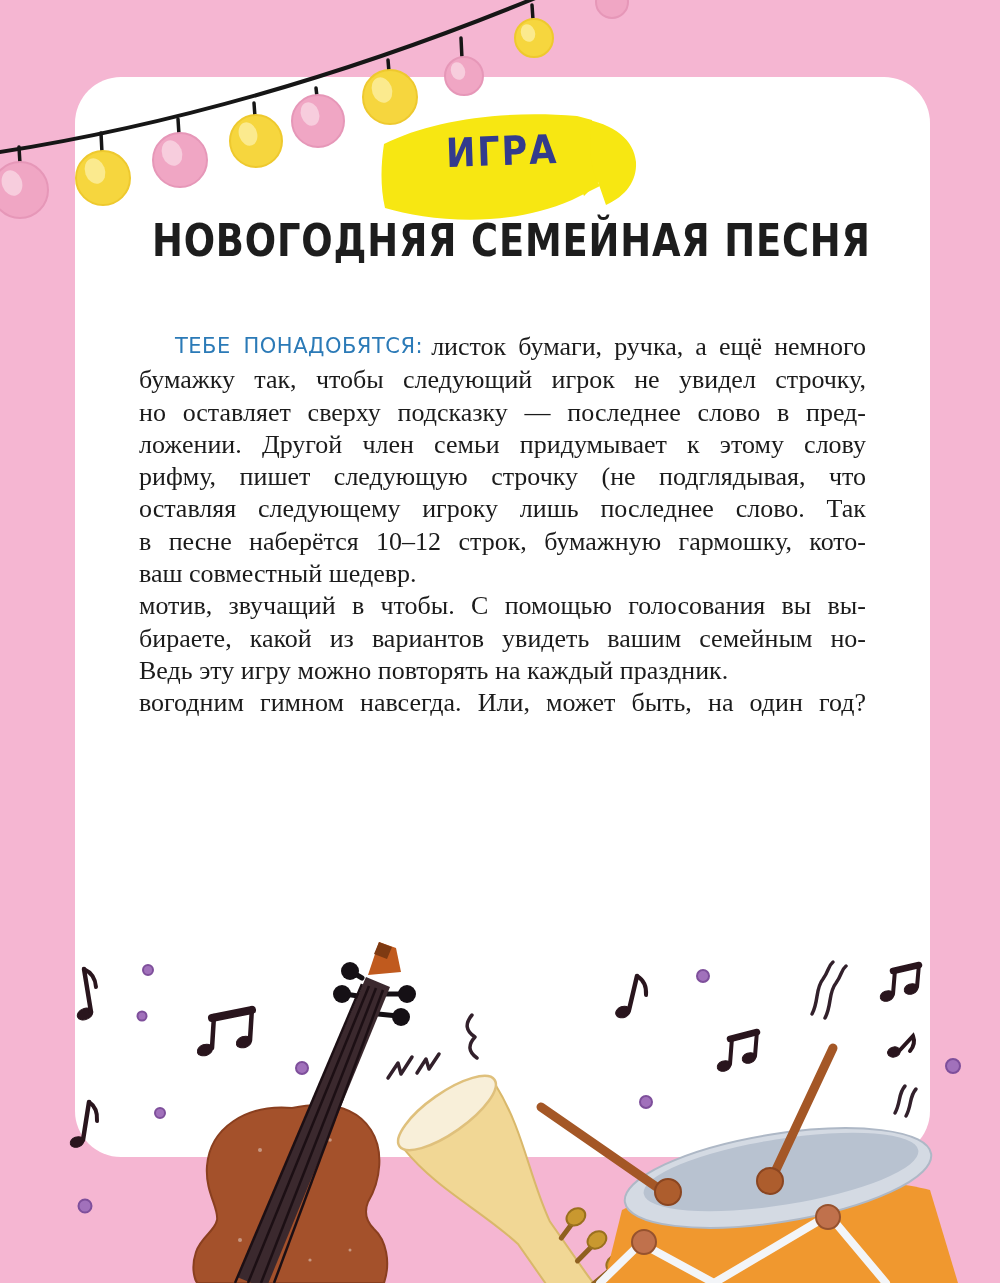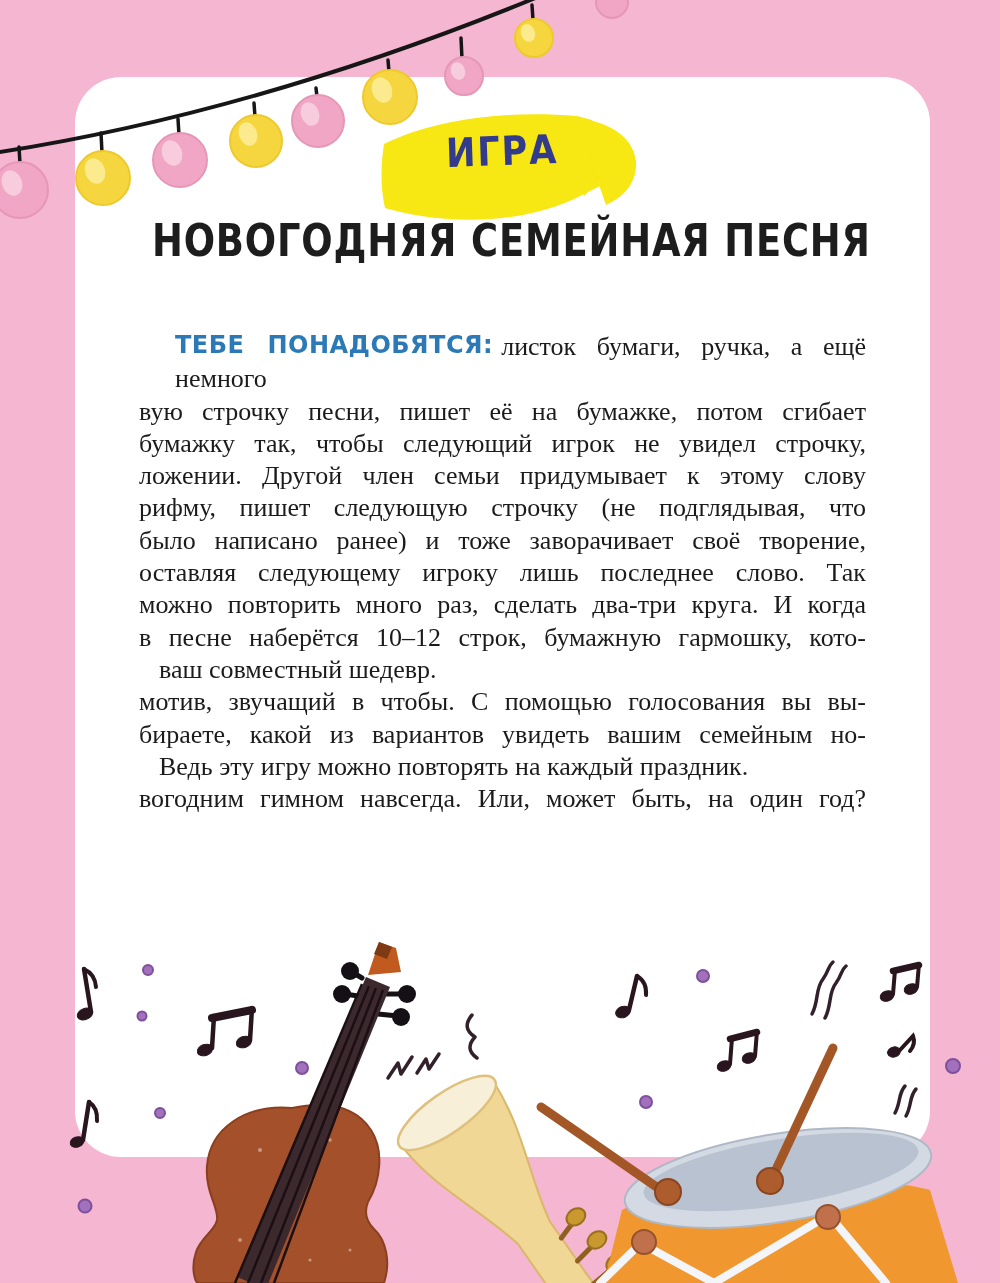--- a/index.html
+++ b/index.html
@@ -23,24 +23,24 @@
     position:absolute; left:75px; top:214px; width:855px; z-index:4;
     text-align:center; font-family:"DejaVu Sans", sans-serif; font-weight:bold;
     font-size:45px; color:#1d1d1d; letter-spacing:1px;
     transform:scaleX(.82); transform-origin:center; white-space:nowrap;
   }
   .body-text{
     position:absolute; left:139px; top:331px; width:727px; z-index:4;
     font-size:26px; line-height:32.3px; color:#1b1b1b;
   }
   .line{ text-align:justify; text-align-last:justify; }
-  .line.last{ text-align-last:auto;margin-left:20px; }
+  .line.last{ text-align-last:auto; }
   .line.indent{ padding-left:36px; }
   .lead{
-    font-family:"DejaVu Sans", sans-serif; font-weight:bold; font-size:24px;
+    font-family:"DejaVu Sans", sans-serif; font-weight:normal; font-size:21px;
     color:#2b7ab7; letter-spacing:.5px; padding-right:8px; position:relative; top:-2px;
   }
   .bottom-art{ position:absolute; left:0; top:940px; z-index:5; }
 </style>
 </head>
 <body>
 
 <div class="page">
 
   <div class="card"></div>
@@ -81,27 +81,25 @@
       <path d="M 208,12 C 243,18 262,34 264,56 C 265,75 254,90 234,99 L 226,76 L 212,90 C 203,68 201,36 208,12 Z" fill="#f7e712"></path>
       <path d="M 12,38 C 60,14 130,4 205,10 L 220,14 C 216,42 218,64 228,80 L 200,94 C 130,124 55,114 13,102 C 8,80 9,58 12,38 Z" fill="#f7e712"></path>
     </svg>
     <div class="badge">ИГРА</div>
   </div>
 
   <div class="title">НОВОГОДНЯЯ СЕМЕЙНАЯ ПЕСНЯ</div>
 
   <div class="body-text" id="paragraphs">
       <div class="line indent"><span class="lead">ТЕБЕ ПОНАДОБЯТСЯ:</span>листок бумаги, ручка, а ещё немного</div>
-      <div class="line">вую строчку песни, пишет её на бумажке, потом сгибает</div>
       <div class="line">бумажку так, чтобы следующий игрок не увидел строчку,</div>
+      <div class="line">но оставляет сверху подсказку — последнее слово в пред-</div>
       <div class="line">ложении. Другой член семьи придумывает к этому слову</div>
       <div class="line">рифму, пишет следующую строчку (не подглядывая, что</div>
-      <div class="line">было написано ранее) и тоже заворачивает своё творение,</div>
       <div class="line">оставляя следующему игроку лишь последнее слово. Так</div>
-      <div class="line">можно повторить много раз, сделать два-три круга. И когда</div>
       <div class="line">в песне наберётся 10–12 строк, бумажную гармошку, кото-</div>
       <div class="line last">ваш совместный шедевр.</div>
       <div class="line">мотив, звучащий в чтобы. С помощью голосования вы вы-</div>
       <div class="line">бираете, какой из вариантов увидеть вашим семейным но-</div>
       <div class="line last">Ведь эту игру можно повторять на каждый праздник.</div>
       <div class="line">вогодним гимном навсегда. Или, может быть, на один год?</div>
     </div>
 
   <svg class="bottom-art" width="1000" height="343" viewBox="0 0 1000 343">
 

